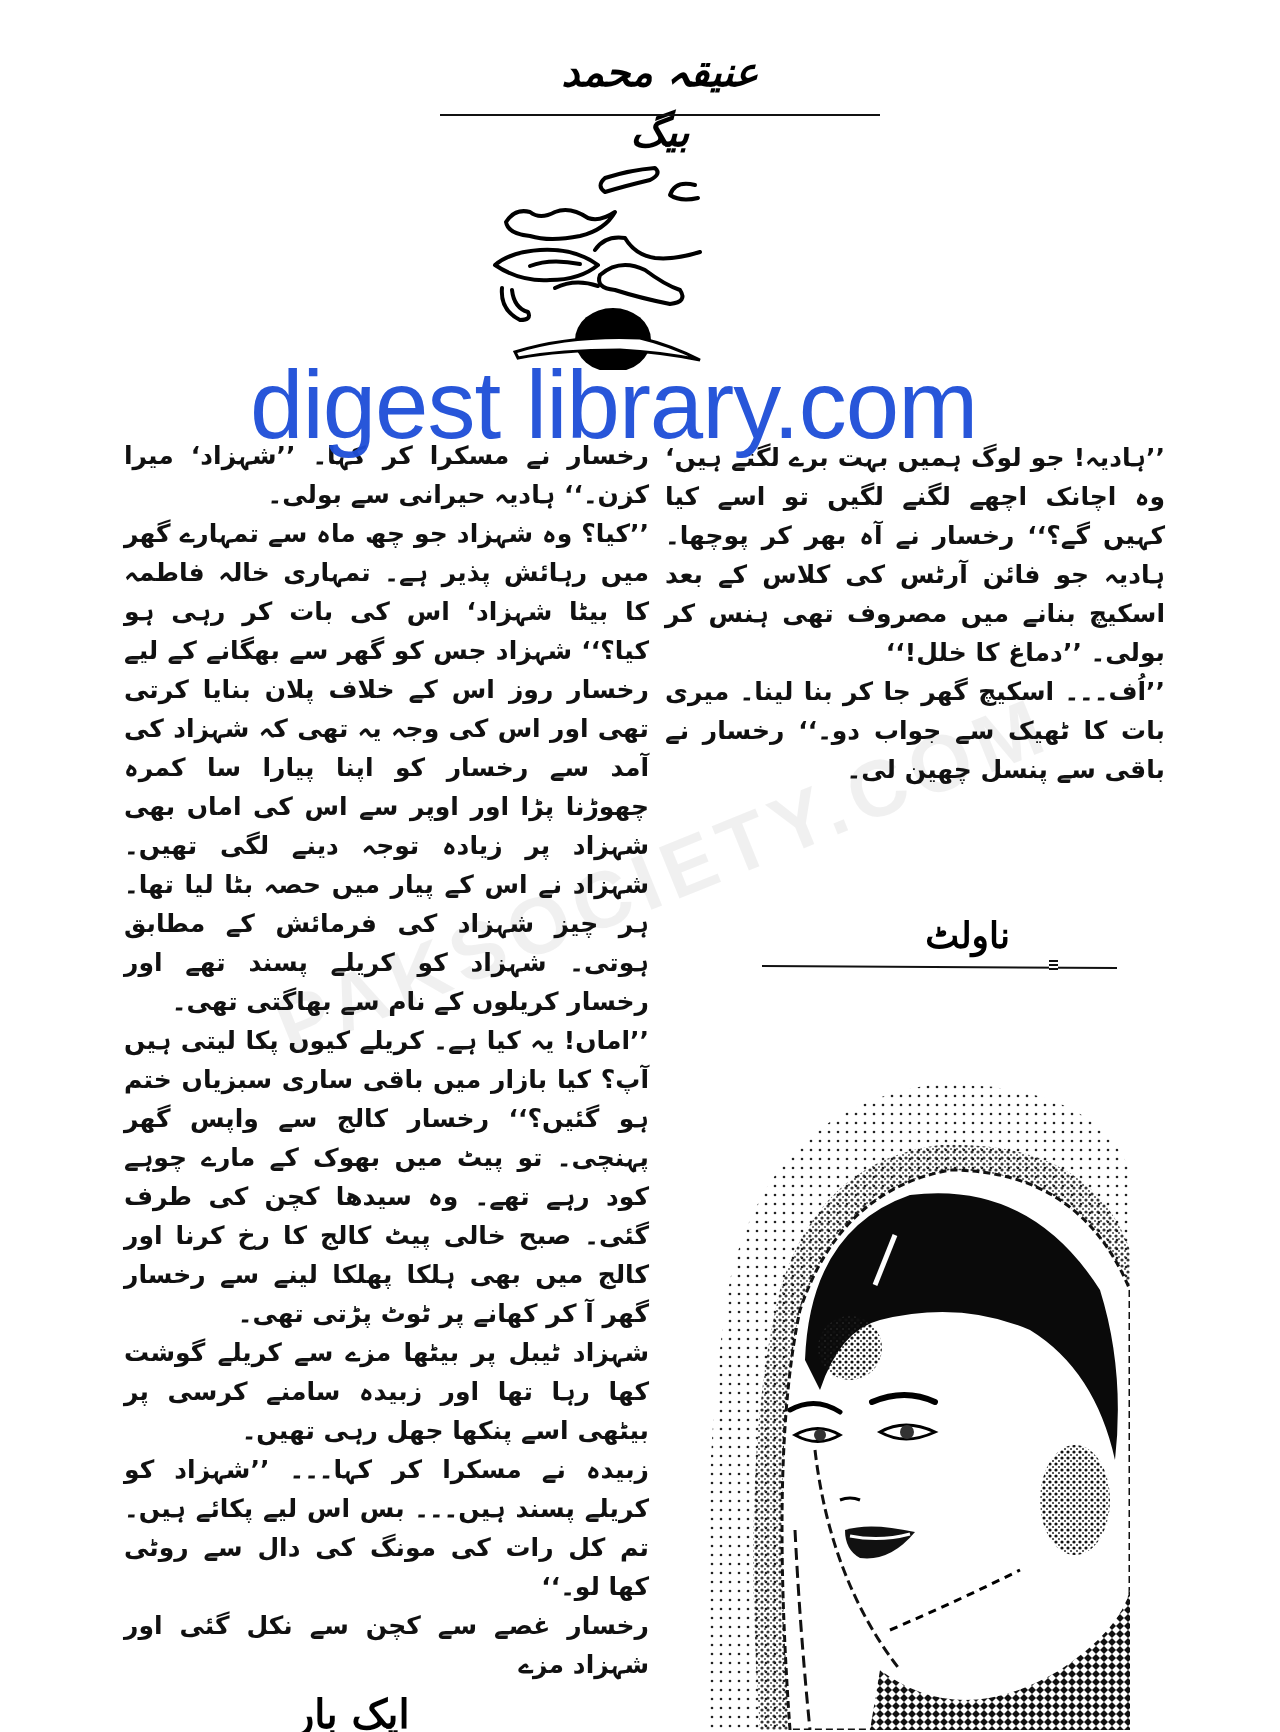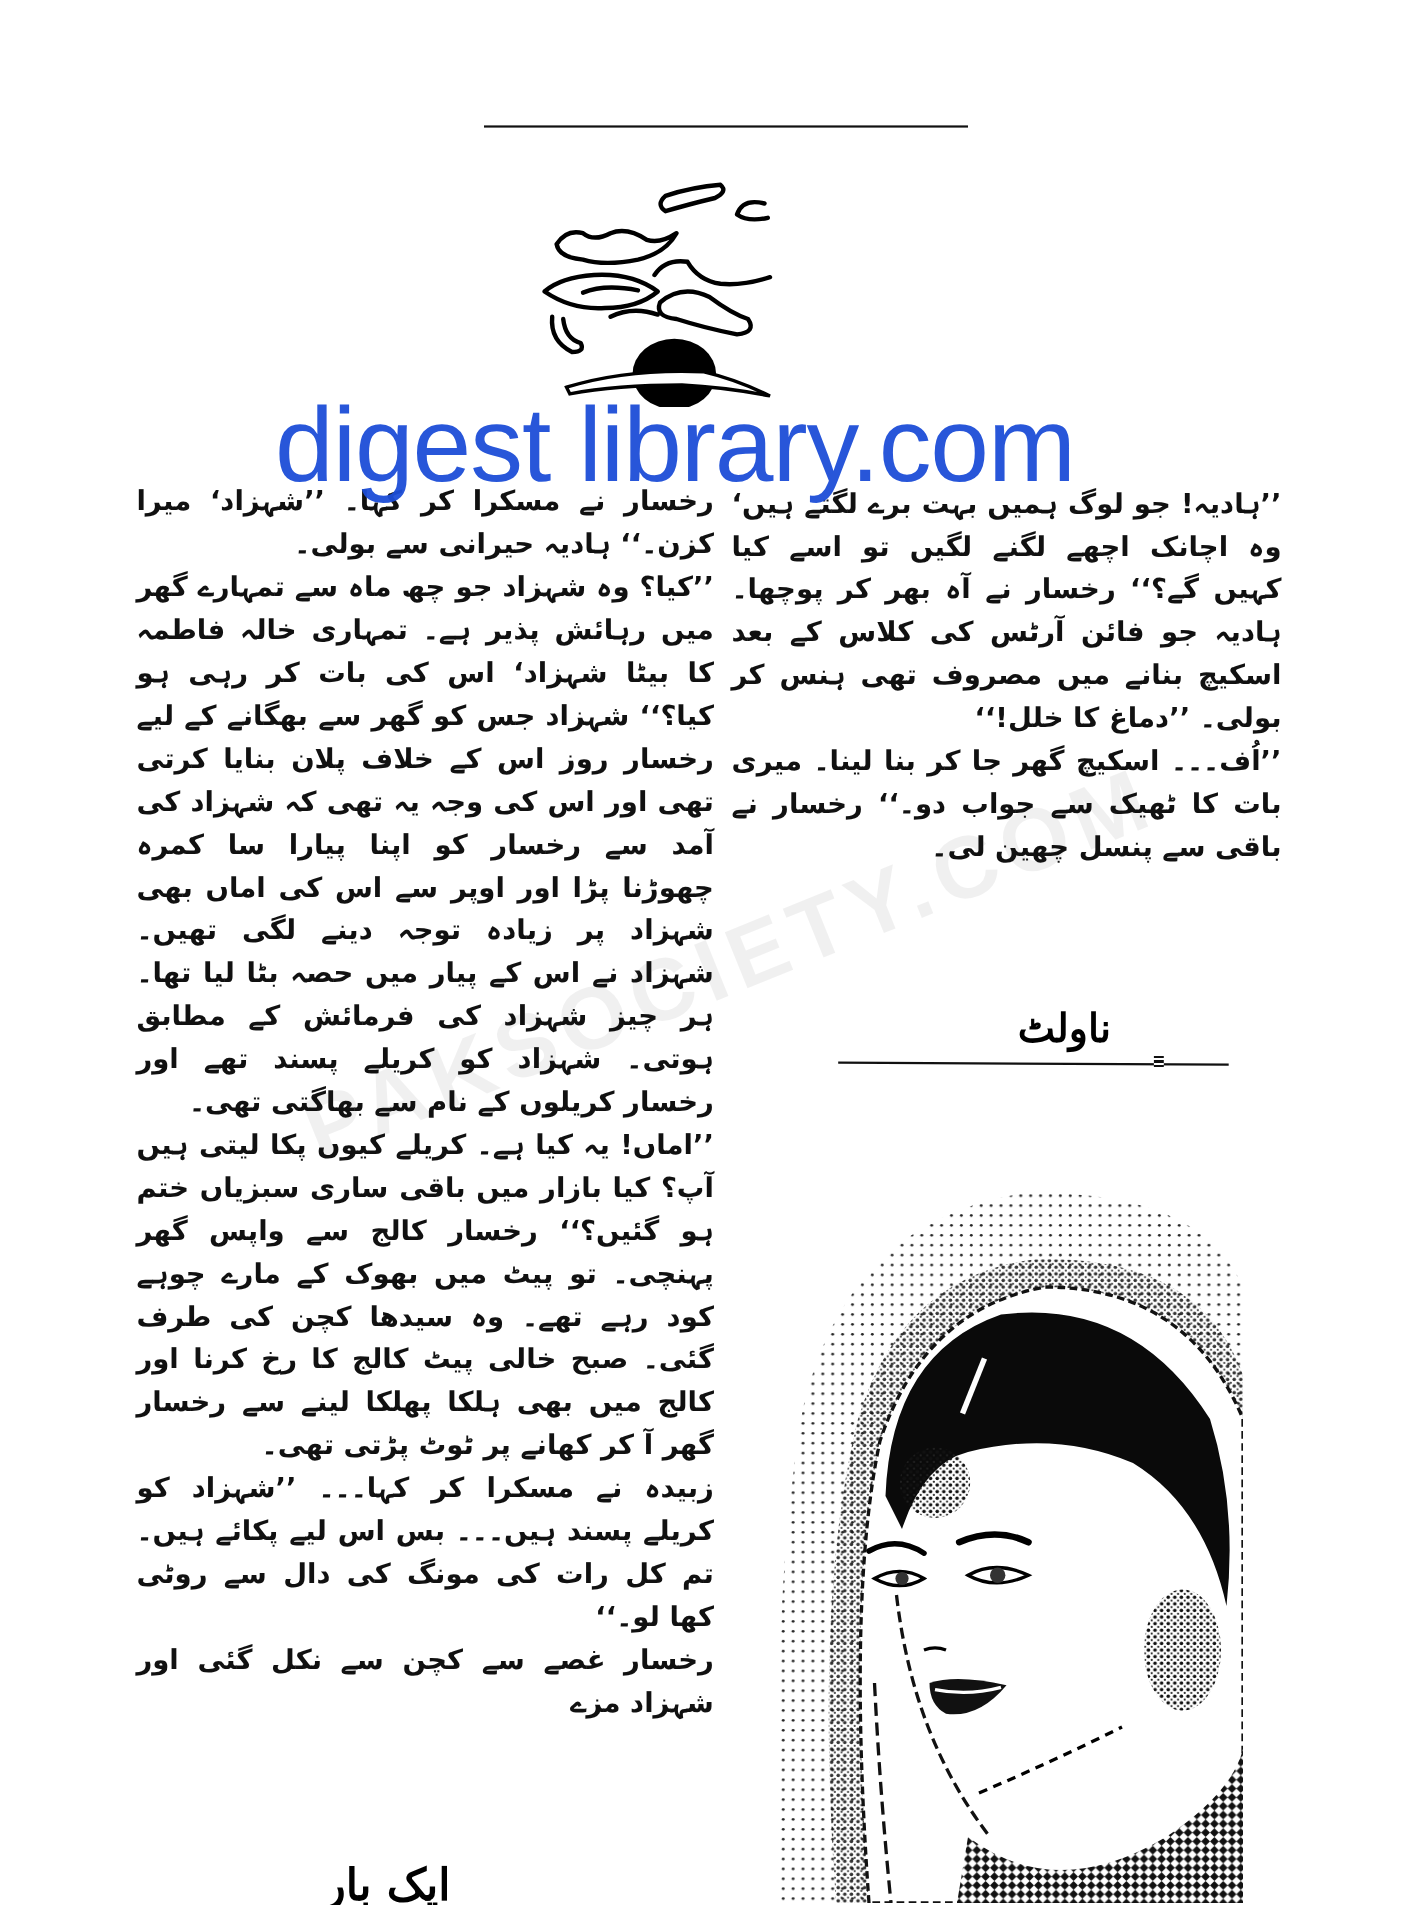--- a/index.html
+++ b/index.html
@@ -148,20 +148,21 @@
       direction: rtl;
     }
   </style>
 </head>
 <body>
 
 <div class="page">
 
   <div class="stamp">PAKSOCIETY.COM</div>
 
+  <div class="author">عنیقہ محمد بیگ</div>
   <div class="author-rule"></div>
 
   <div class="title-art">
     <svg width="240" height="230" viewBox="0 0 240 230">
       <g fill="none" stroke="#000" stroke-width="4" stroke-linecap="round" stroke-linejoin="round">
         <path d="M135 38 Q160 30 185 28 Q192 34 180 40 Q155 46 135 52 Q126 46 135 38 Z"></path>
         <path d="M225 45 Q205 40 200 55 Q210 62 228 58"></path>
         <path d="M36 82 Q45 68 60 72 Q70 80 85 72 Q100 66 118 78 Q130 82 145 72 Q135 90 110 96 Q80 102 60 96 Q38 94 36 82 Z"></path>
         <path d="M25 125 Q40 112 70 110 Q105 108 128 125 Q110 140 80 140 Q50 142 25 125 Z"></path>
         <path d="M60 126 Q80 118 110 124"></path>
@@ -183,20 +184,21 @@
   </div>
 
   <div class="section-head">ناولٹ</div>
   <div class="section-rule"></div>
   <div class="rule-marker"></div>
 
   <div class="column col-left">
     <p>رخسار نے مسکرا کر کہا۔ ’’شہزاد‘ میرا کزن۔‘‘ ہادیہ حیرانی سے بولی۔</p>
     <p>’’کیا؟ وہ شہزاد جو چھ ماہ سے تمہارے گھر میں رہائش پذیر ہے۔ تمہاری خالہ فاطمہ کا بیٹا شہزاد‘ اس کی بات کر رہی ہو کیا؟‘‘ شہزاد جس کو گھر سے بھگانے کے لیے رخسار روز اس کے خلاف پلان بنایا کرتی تھی اور اس کی وجہ یہ تھی کہ شہزاد کی آمد سے رخسار کو اپنا پیارا سا کمرہ چھوڑنا پڑا اور اوپر سے اس کی اماں بھی شہزاد پر زیادہ توجہ دینے لگی تھیں۔ شہزاد نے اس کے پیار میں حصہ بٹا لیا تھا۔ ہر چیز شہزاد کی فرمائش کے مطابق ہوتی۔ شہزاد کو کریلے پسند تھے اور رخسار کریلوں کے نام سے بھاگتی تھی۔</p>
     <p>’’اماں! یہ کیا ہے۔ کریلے کیوں پکا لیتی ہیں آپ؟ کیا بازار میں باقی ساری سبزیاں ختم ہو گئیں؟‘‘ رخسار کالج سے واپس گھر پہنچی۔ تو پیٹ میں بھوک کے مارے چوہے کود رہے تھے۔ وہ سیدھا کچن کی طرف گئی۔ صبح خالی پیٹ کالج کا رخ کرنا اور کالج میں بھی ہلکا پھلکا لینے سے رخسار گھر آ کر کھانے پر ٹوٹ پڑتی تھی۔</p>
+    <p>شہزاد ٹیبل پر بیٹھا مزے سے کریلے گوشت کھا رہا تھا اور زبیدہ سامنے کرسی پر بیٹھی اسے پنکھا جھل رہی تھیں۔</p>
     <p>زبیدہ نے مسکرا کر کہا۔۔۔ ’’شہزاد کو کریلے پسند ہیں۔۔۔ بس اس لیے پکائے ہیں۔ تم کل رات کی مونگ کی دال سے روٹی کھا لو۔‘‘</p>
     <p>رخسار غصے سے کچن سے نکل گئی اور شہزاد مزے</p>
   </div>
 
   <div class="bottom-fragment">ایک بار</div>
 
   <div class="illustration">
     <svg width="430" height="700" viewBox="0 0 430 700">
       <defs>
         <pattern id="dots" width="6" height="6" patternUnits="userSpaceOnUse">

